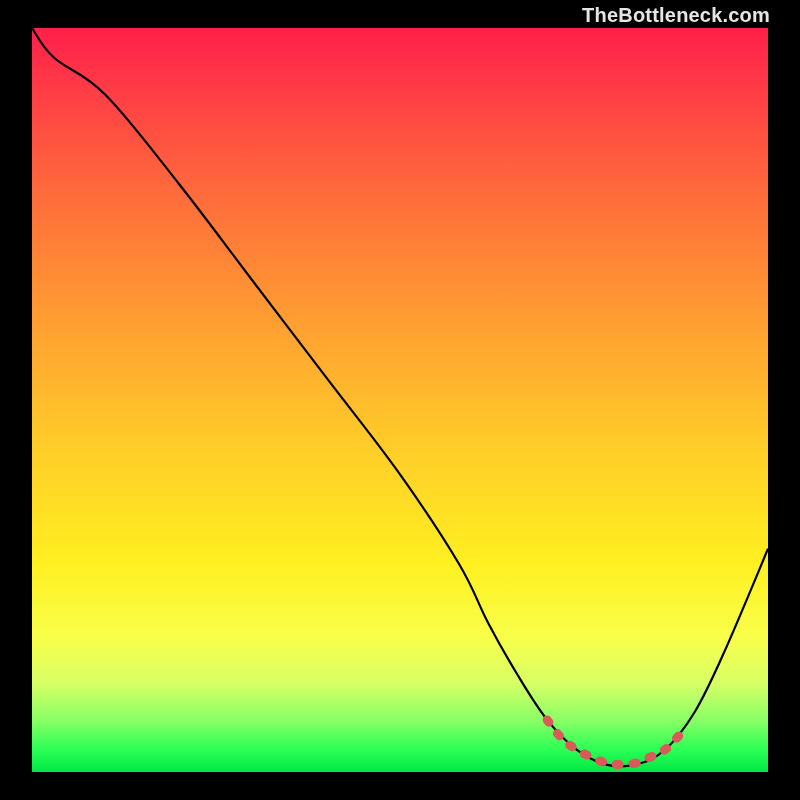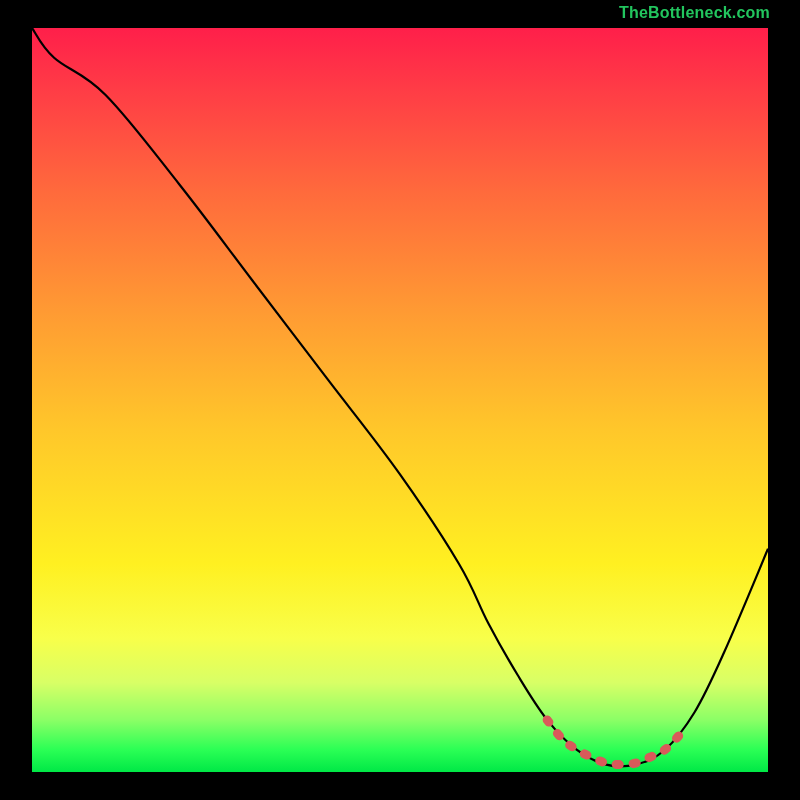--- a/index.html
+++ b/index.html
@@ -23,23 +23,23 @@
       #d8ff66 88%,
       #8bff66 93%,
       #2bff55 97%,
       #00e846 100%);
   }
 
   .attribution {
     position: absolute;
     top: 4px;
     right: 30px;
-    font-size: 16px;
+    font-size: 20px;
     font-weight: bold;
-    color: #22c55e;
+    color: #e5e5e5;
     letter-spacing: 0.2px;
   }
 
   svg.curve {
     position: absolute;
     left: 0; top: 0;
     width: 100%; height: 100%;
     overflow: visible;
   }
 </style>

